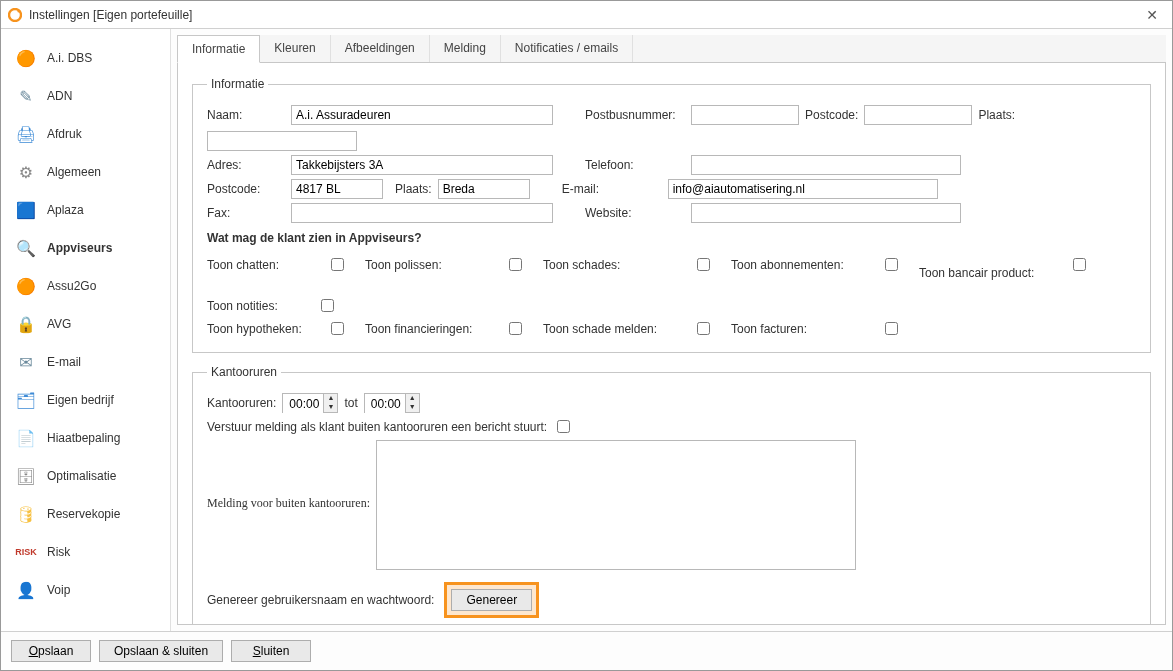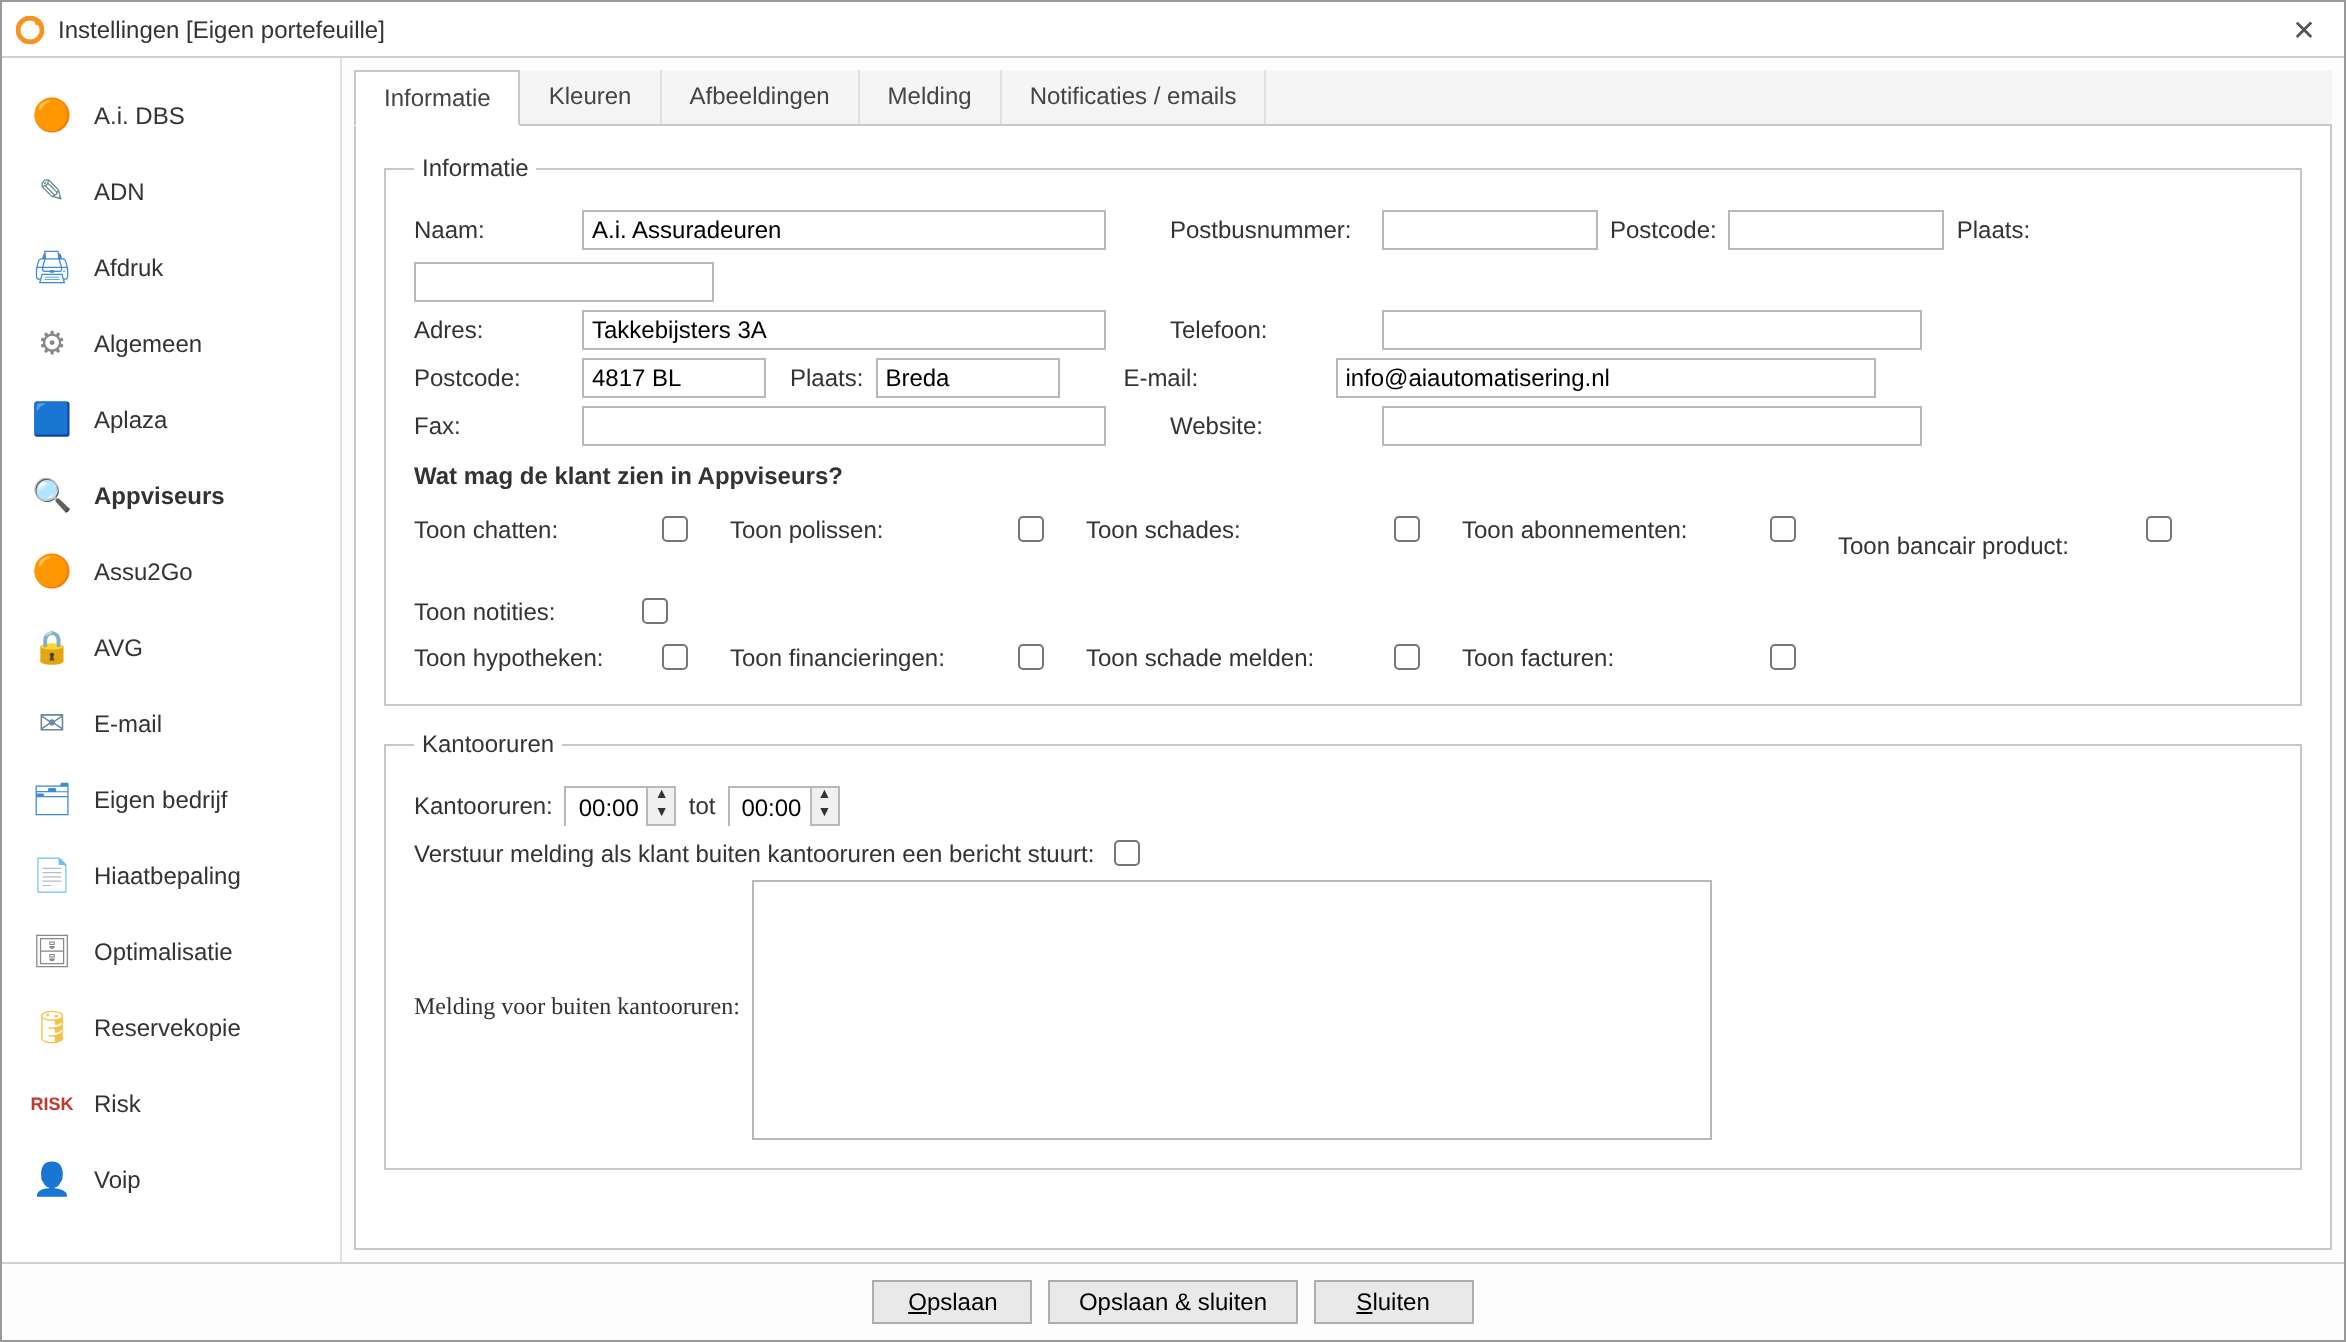--- a/index.html
+++ b/index.html
@@ -156,21 +156,21 @@
   button.win-btn {
     border:1px solid #adadad;
     background:#e9e9e9;
     padding:3px 14px;
     font-size:12px;
     font-family:inherit;
     cursor:pointer;
   }
   .footer {
     display:flex;
-    justify-content:center;
+    justify-content:flex-start;
     gap:8px;
     padding:8px 10px;
     border-top:1px solid #d0d0d0;
     background:#fdfdfd;
   }
   .footer button { min-width:80px; }
   .underline-letter { text-decoration:underline; }
 </style>
 </head>
 <body>
@@ -377,20 +377,26 @@
           <div class="row">
             <span>Verstuur melding als klant buiten kantooruren een bericht stuurt:</span>
             <input type="checkbox" style="">
           </div>
 
           <div class="row" style="align-items:center; flex-direction:row;font-family:Liberation Serif, serif;">
             <span style="margin-bottom:4px;">Melding voor buiten kantooruren:</span>
             <textarea style=""></textarea>
           </div>
 
+          <div class="gen-row">
+            <span>Genereer gebruikersnaam en wachtwoord:</span>
+            <span class="gen-highlight">
+              <button class="win-btn">Genereer</button>
+            </span>
+          </div>
         </fieldset>
 
       </div>
     </div>
   </div>
 
   <div class="footer">
     <button class="win-btn"><span class="underline-letter">O</span><span>pslaan</span></button>
     <button class="win-btn">Opslaan &amp; sluiten</button>
     <button class="win-btn"><span class="underline-letter">S</span><span>luiten</span></button>

